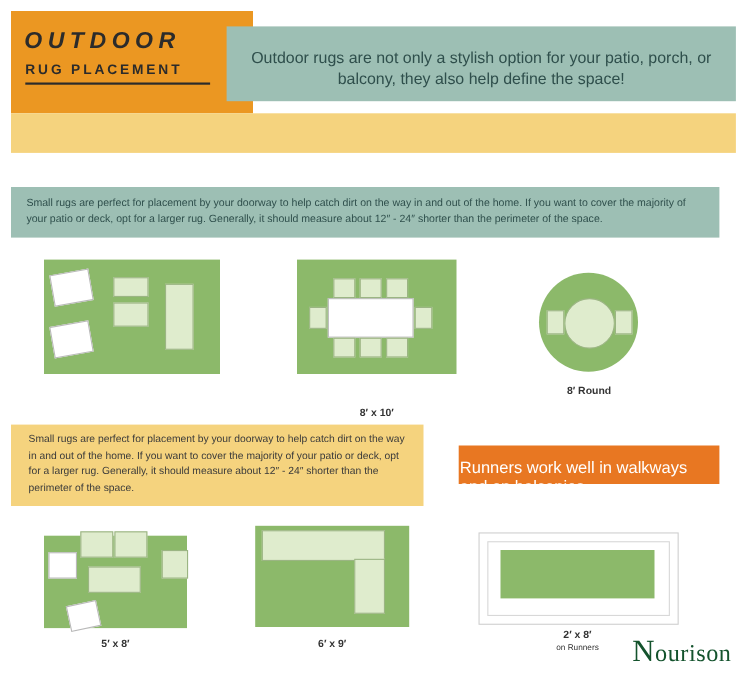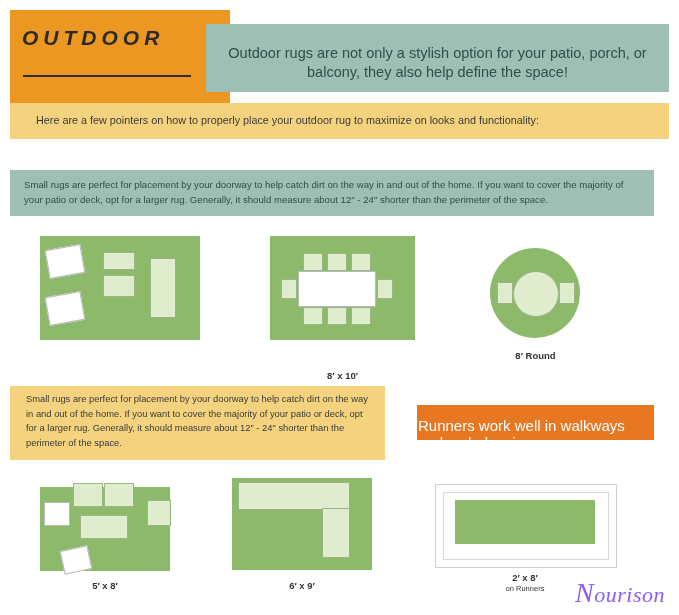--- a/index.html
+++ b/index.html
@@ -85,38 +85,38 @@
     position:absolute;background:#ffffff;border:1px solid #cfcfcf;
   }
   .balcony-inner{
     position:absolute;background:#ffffff;border:1px solid #d8d8d8;
   }
 
   
   .logo{
     position:absolute;right:14px;bottom:6px;
     font-family:"Liberation Serif", serif;
-    font-size:22px;font-style:italic;color:#8b5cf6;letter-spacing:0.5px;
+    font-size:22px;color:#14532d;letter-spacing:0.5px;
   }
   .logo-n{font-size:28px;}
 </style>
 </head>
 <body>
 
 <div class="page">
 
   <div class="hdr-orange"></div>
   <div class="hdr-title">OUTDOOR</div>
   <div class="hdr-rule"></div>
+  <div class="hdr-sub">RUG PLACEMENT</div>
 
   <div class="hdr-teal"></div>
   <div class="hdr-teal-text">Outdoor rugs are not only a stylish option for your patio, porch, or balcony, they also help define the space!</div>
 
   <div class="hdr-yellow"></div>
-  <div class="hdr-yellow-text">Here are a few pointers on how to properly place your outdoor rug to maximize on looks and functionality:</div>
 
   <div class="band-teal"></div>
   <div class="band-teal-text">Small rugs are perfect for placement by your doorway to help catch dirt on the way in and out of the home. If you want to cover the majority of your patio or deck, opt for a larger rug. Generally, it should measure about 12″ - 24″ shorter than the perimeter of the space.</div>
 
   <div>
     <div class="rug" style="left:40px;top:236px;width:160px;height:104px;"></div>
     <div class="furn-w" style="left:47px;top:247px;width:34px;height:27px;transform:rotate(-10deg);"></div>
     <div class="furn-w" style="left:47px;top:294px;width:34px;height:27px;transform:rotate(-10deg);"></div>
     <div class="furn" style="left:103px;top:275px;width:30px;height:20px;"></div>
     <div class="furn" style="left:103px;top:252px;width:30px;height:16px;"></div>

